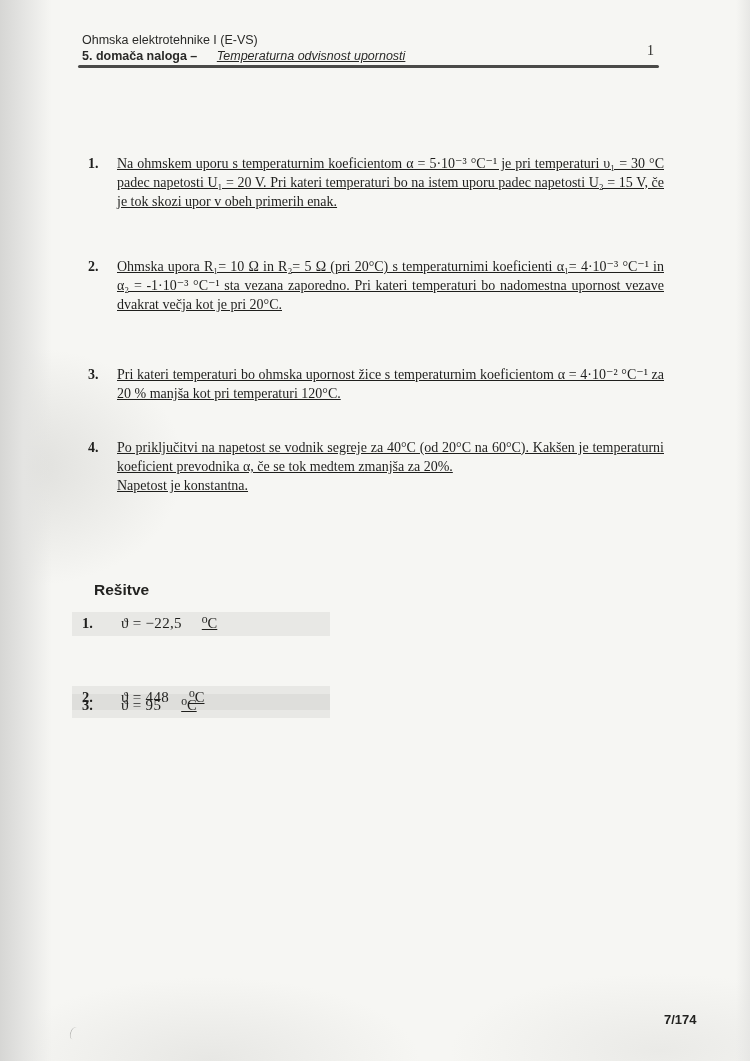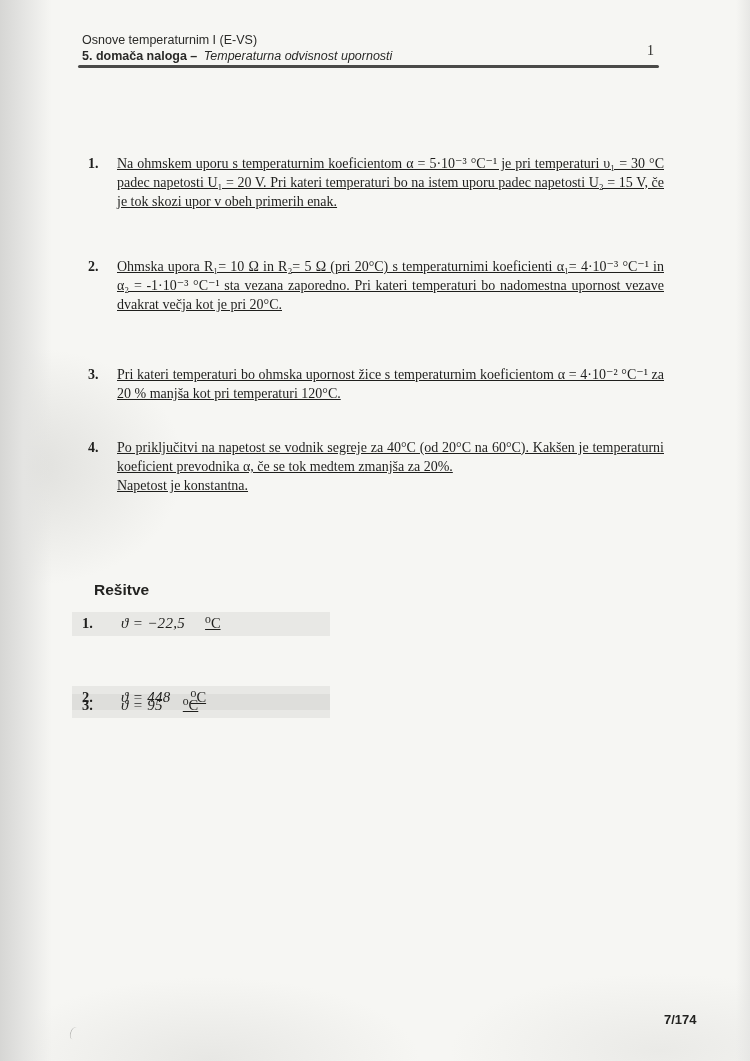--- a/index.html
+++ b/index.html
@@ -44,21 +44,21 @@
   }
   .header-title {
     position: absolute;
     left: 82px; top: 49px;
     font-family: "Liberation Sans", sans-serif;
     font-size: 12.5px;
     line-height: 15px;
     color: #2a2a28;
   }
   .title-lead { font-weight: bold; }
-  .title-topic { font-style: italic; margin-left: 3px; }
+  .title-topic { font-style: italic; margin-left: 16px; text-decoration: underline; }
   .page-num {
     position: absolute;
     left: 647px; top: 43px;
     font-size: 14px;
     color: #2e2e2c;
   }
   .header-rule {
     position: absolute;
     left: 78px; top: 65px;
     width: 581px; height: 3px;
@@ -116,21 +116,20 @@
     z-index: 0;
   }
   .s-num, .s-formula, .s-unit { position: relative; z-index: 1; }
   .s-num {
     display: inline-block;
     width: 20px;
     font-weight: bold;
     font-size: 14.5px;
   }
   .s-formula {
-    font-style: italic;
     font-size: 15px;
     margin-left: 15px;
     letter-spacing: 0.3px;
     text-align: right;
   }
   .s-unit {
     font-size: 14.5px;
     margin-left: 16px;
     text-decoration: underline;
   }
@@ -162,21 +161,21 @@
     opacity: 0.65;
   }
 </style>
 </head>
 <body>
 
 <div class="scan-page">
   <div class="edge-left"></div>
   <div class="edge-right"></div>
 
-  <div class="header-course">Osnove temperaturnim I (E-VS)</div>
+  <div class="header-course">Ohmska elektrotehnike I (E-VS)</div>
   <div class="header-title">
     <span class="title-lead">5. domača naloga –</span>
     <span class="title-topic">Temperaturna odvisnost upornosti</span>
   </div>
   <div class="page-num">1</div>
   <div class="header-rule"></div>
 
   <div class="problem p1">
     <span class="p-num">1.</span>
     <div class="p-text">Na ohmskem uporu s temperaturnim koeficientom α = 5·10⁻³ °C⁻¹ je pri temperaturi υ₁ = 30 °C padec napetosti U₁ = 20 V. Pri kateri temperaturi bo na istem uporu padec napetosti U₂ = 15 V, če je tok skozi upor v obeh primerih enak.</div>

